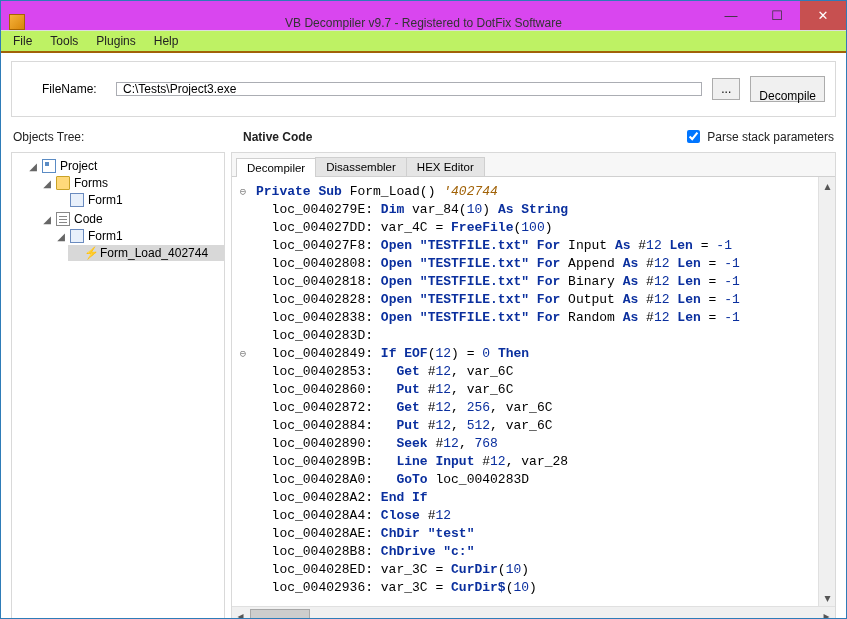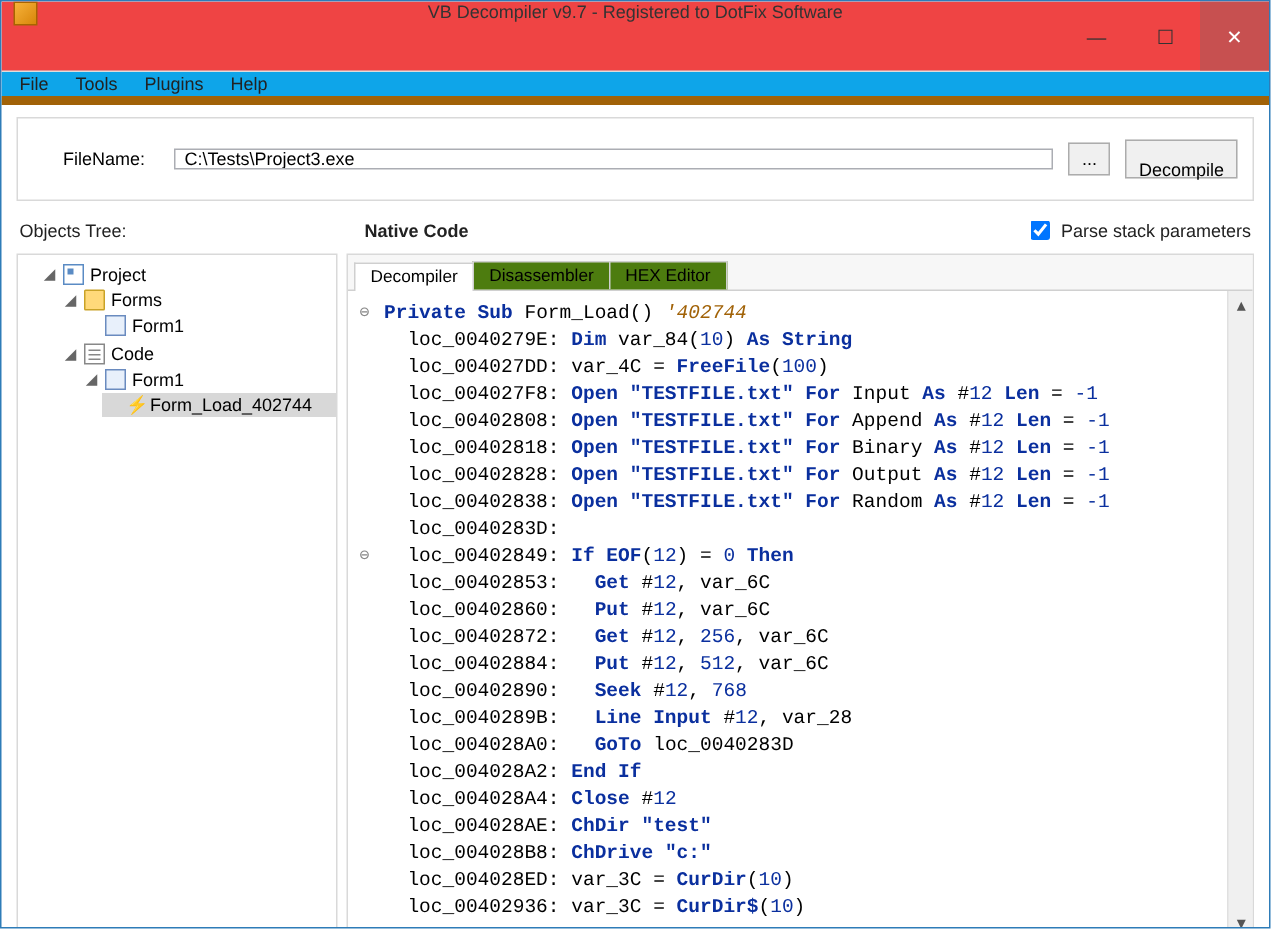--- a/index.html
+++ b/index.html
@@ -7,25 +7,25 @@
     margin: 0;
     font-family: "Segoe UI", Tahoma, sans-serif;
     font-size: 12px;
     background: #fff;
     width: 847px;
     height: 619px;
     overflow: hidden;
     border: 1px solid #2e7cb8;
   }
   .titlebar {
-    height: 47px;
-    background: #ef4444;
+    height: 30px;
+    background: #d946ef;
     border-bottom: 1px solid #ddd;
     display: flex;
-    align-items: flex-start;
+    align-items: flex-end;
     position: relative;
   }
   .titlebar .appicon {
     width: 16px; height: 16px;
     margin-left: 8px;
     background: linear-gradient(135deg,#f6b23a,#d8860a);
     border: 1px solid #a86400;
   }
   .titlebar .title {
     position: absolute;
@@ -51,22 +51,22 @@
   .titlebar .controls .close {
     background: #c75050;
     color: #fff;
   }
   .menubar {
     height: 22px;
     display: flex;
     align-items: center;
     padding: 0 4px;
     gap: 2px;
-    background: #0ea5e9;
-    border-bottom: 6px solid #a16207;
+    background: #bef264;
+    border-bottom: 2px solid #a16207;
   }
   .menubar .menuitem {
     padding: 2px 8px;
     color: #222;
   }
   .filebar {
     margin: 8px 10px 6px 10px;
     border: 1px solid #d9d9d9;
     padding: 14px 10px;
     display: flex;
@@ -137,21 +137,21 @@
     display: flex;
     padding: 4px 4px 0 4px;
     gap: 0;
     border-bottom: 1px solid #d0d0d0;
     background: #f7f7f7;
   }
   .tabs .tab {
     padding: 3px 10px;
     border: 1px solid #cfcfcf;
     border-bottom: none;
-    background: #4d7c0f;
+    background: #e5e5e5;
     font-size: 11.5px;
     margin-right: -1px;
   }
   .tabs .tab.active {
     background: #fff;
     position: relative;
     top: 1px;
   }
   .code {
     flex: 1;

